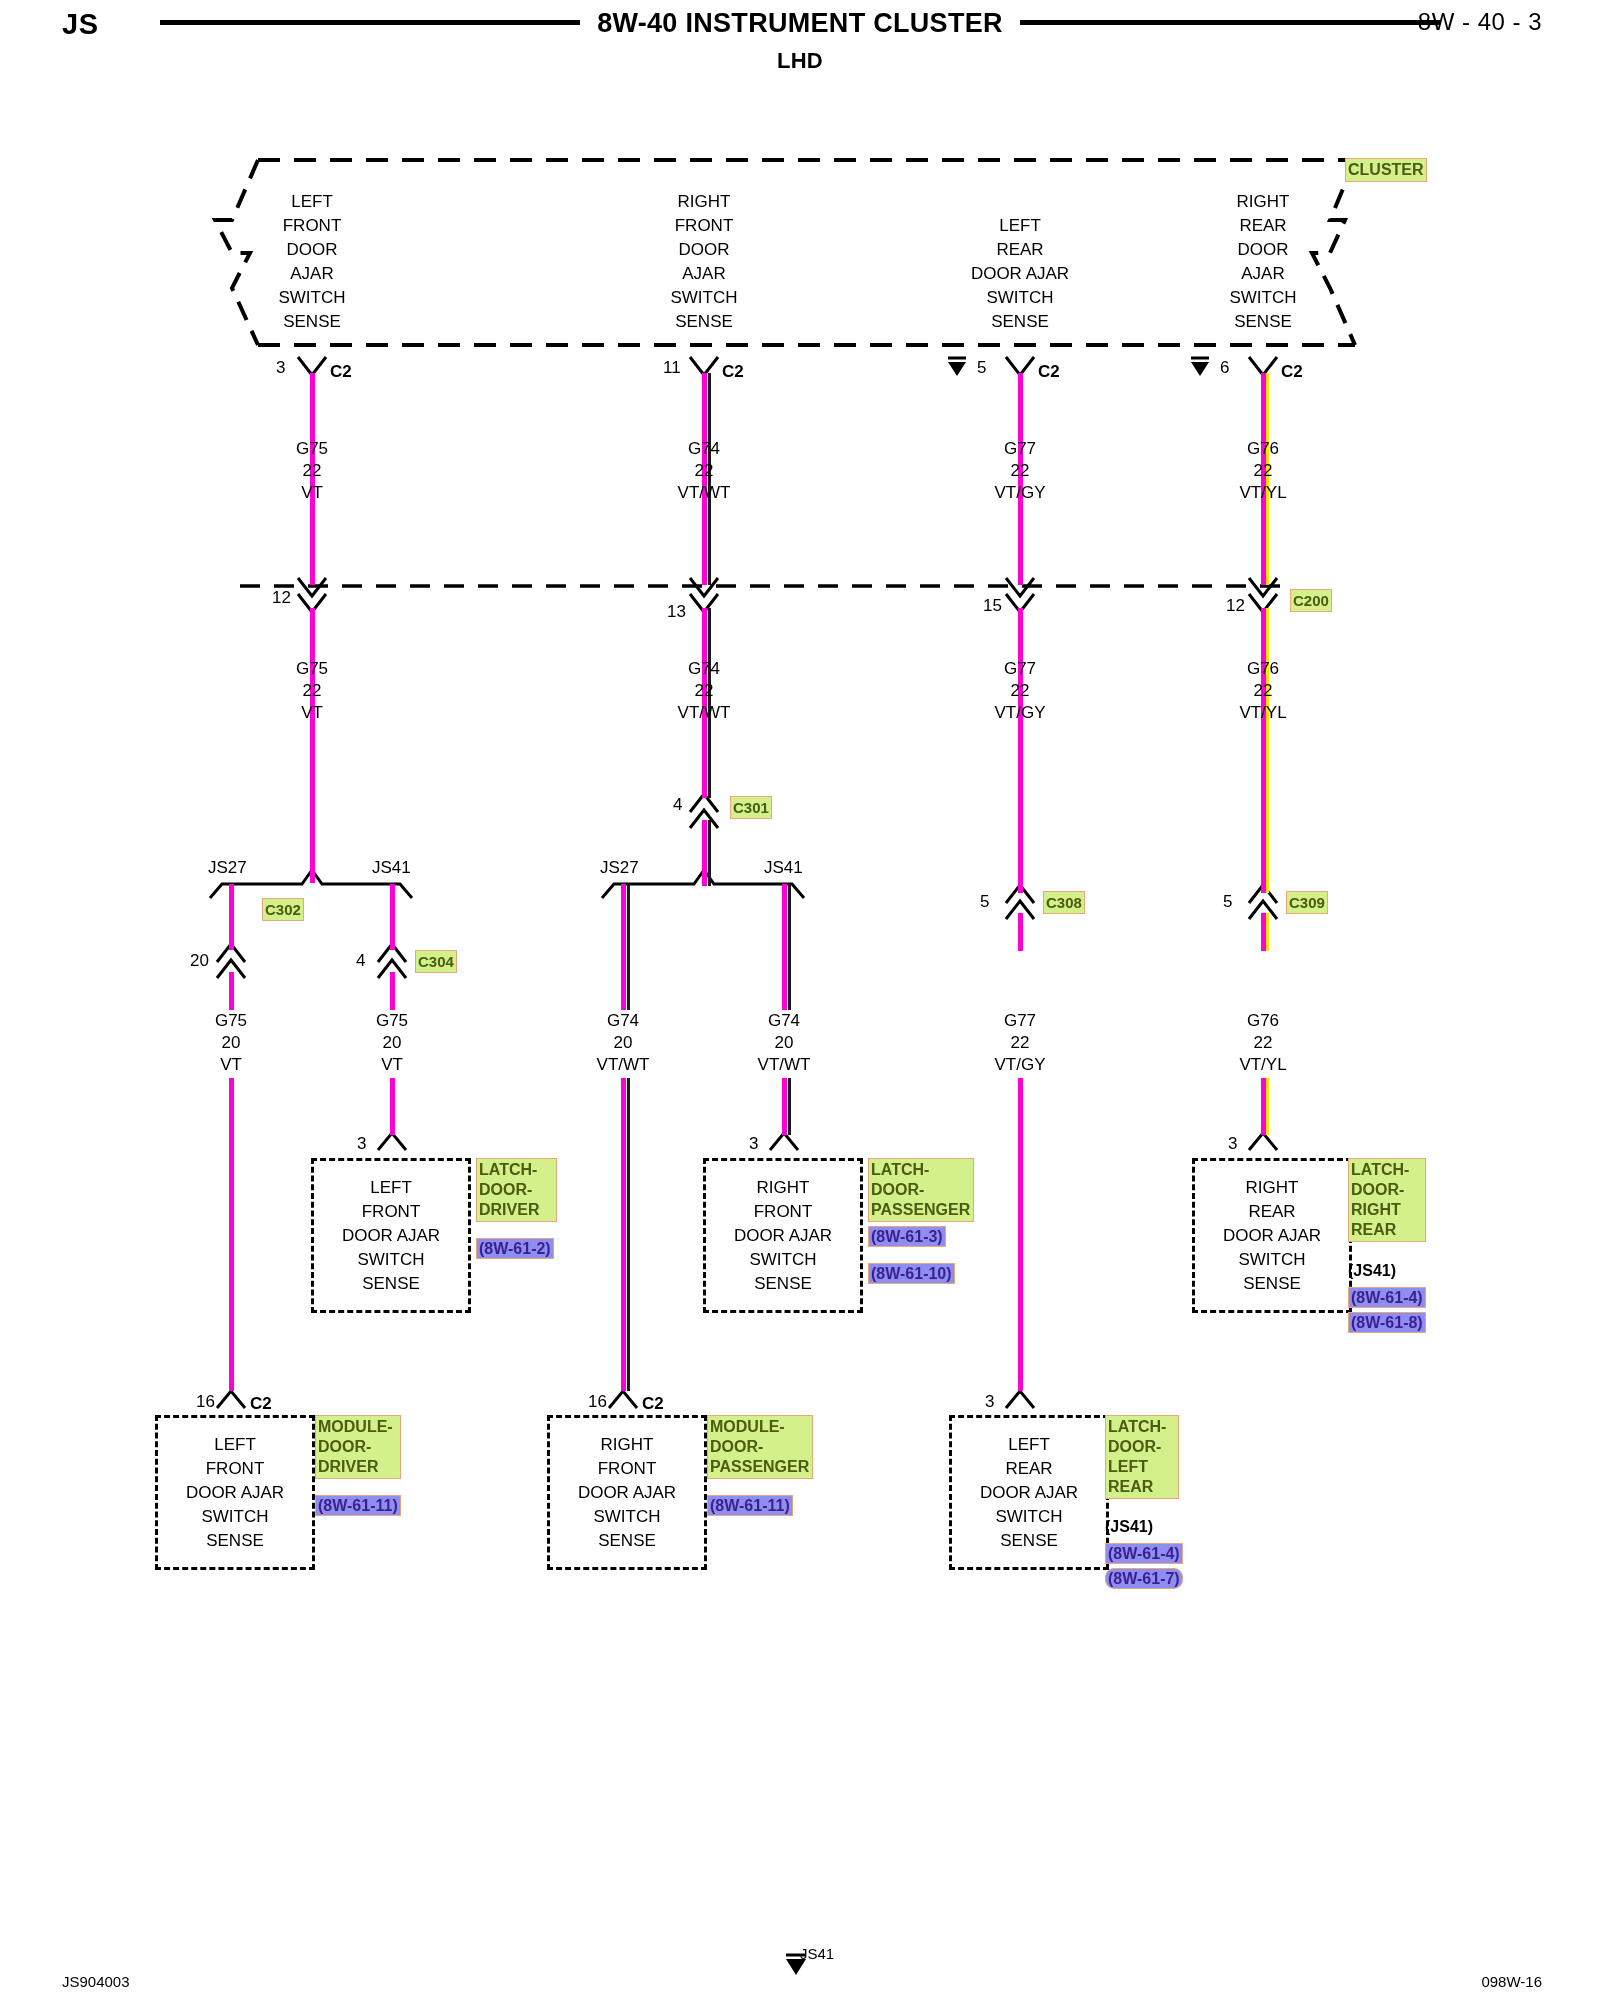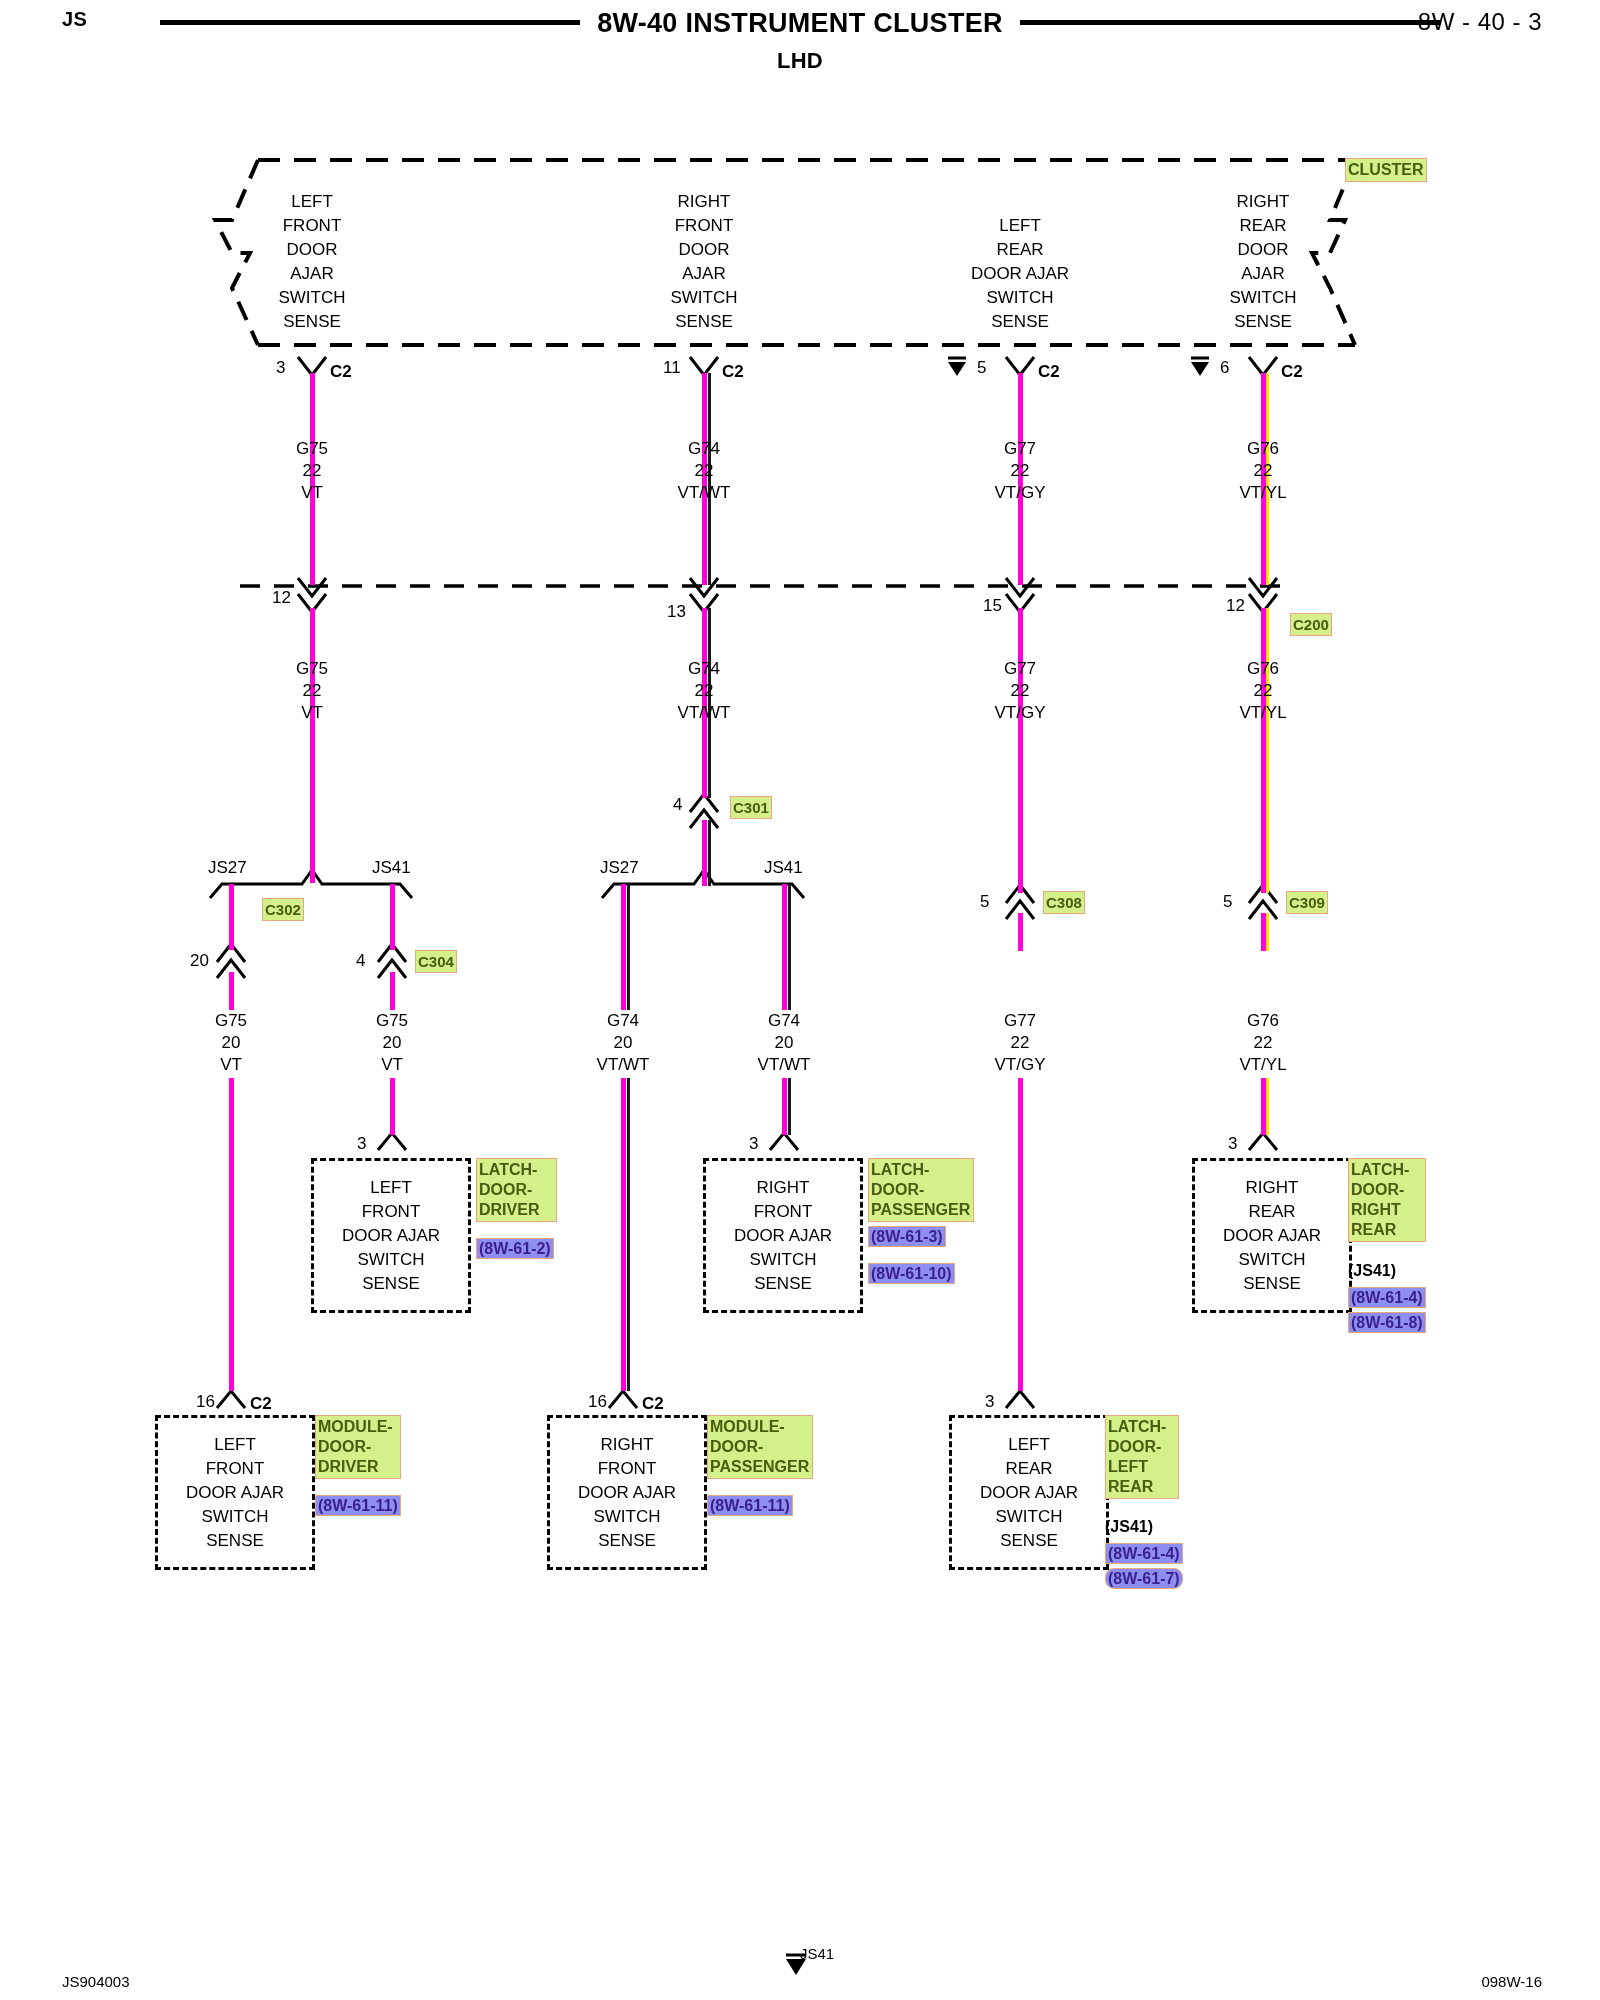--- a/index.html
+++ b/index.html
@@ -8,21 +8,21 @@
     color:#000;
   }
   #page{
     position:relative;
     width:1600px;height:2000px;
     overflow:hidden;
     background:#ffffff;
   }
 
   
-  .hdr-left{position:absolute;left:62px;top:8px;font-size:20px;font-weight:bold;letter-spacing:.5px;}
+  .hdr-left{position:absolute;left:62px;top:8px;font-size:29px;font-weight:bold;letter-spacing:.5px;}
   .hdr-right{position:absolute;right:58px;top:8px;font-size:24px;font-weight:normal;letter-spacing:.5px;}
   .hdr-title{position:absolute;left:0;right:0;top:8px;text-align:center;font-size:27px;font-weight:bold;letter-spacing:.3px;}
   .hdr-sub{position:absolute;left:0;right:0;top:48px;text-align:center;font-size:22px;font-weight:bold;letter-spacing:.3px;}
   .hdr-rule{position:absolute;height:5px;background:#000;top:20px;}
   .hdr-rule.l{left:160px;width:420px;}
   .hdr-rule.r{right:160px;width:420px;}
 
   
   .ftr-left{position:absolute;left:62px;bottom:10px;font-size:15px;}
   .ftr-right{position:absolute;right:58px;bottom:10px;font-size:15px;}
@@ -238,21 +238,21 @@
   <div class="wlabel" style="left:1263px;top:438px;">
     <div>G76</div>
     <div>22</div>
     <div>VT/YL</div>
   </div>
 
   <div class="pin" style="left:272px;top:588px;">12</div>
   <div class="pin" style="left:667px;top:602px;">13</div>
   <div class="pin" style="left:983px;top:596px;">15</div>
   <div class="pin" style="left:1226px;top:596px;">12</div>
-  <div class="chip small" style="left:1290px;top:589px;margin-top:24px;">C200</div>
+  <div class="chip small" style="left:1290px;top:589px;">C200</div>
 
   <div class="wire" style="left:310px;top:608px;height:275px;"></div>
   <div class="wire vt-wt" style="left:702px;top:608px;height:190px;">
       <span class="stripe"></span>
     </div>
   <div class="wire vt-gy" style="left:1018px;top:608px;height:285px;">
       <span class="stripe"></span>
     </div>
   <div class="wire vt-yl" style="left:1261px;top:608px;height:285px;">
       <span class="stripe"></span>

